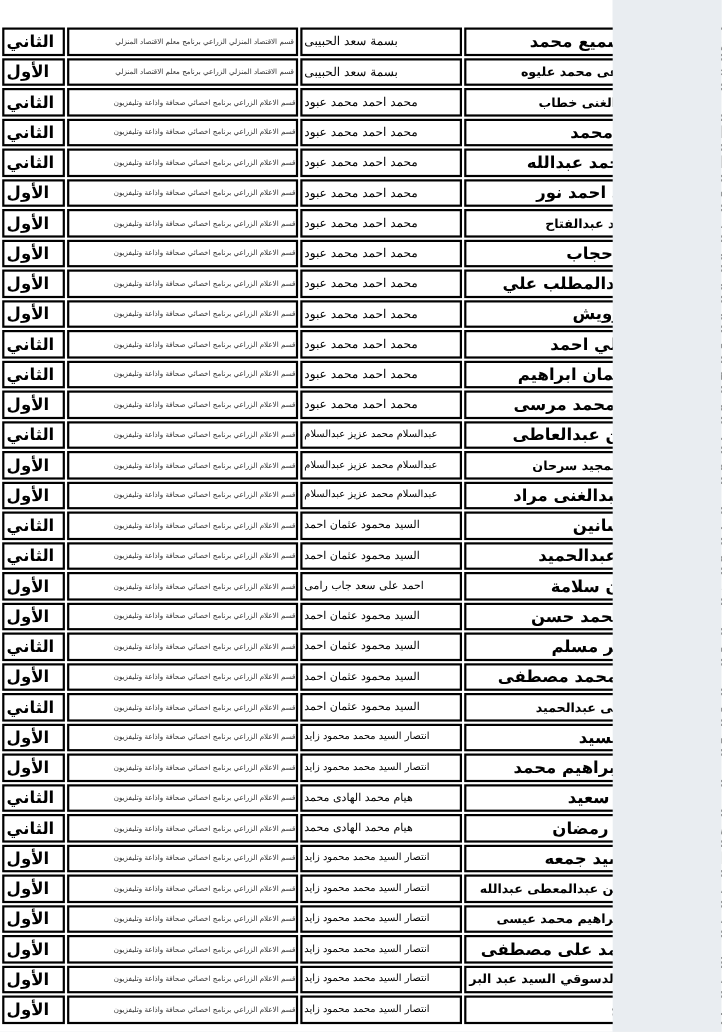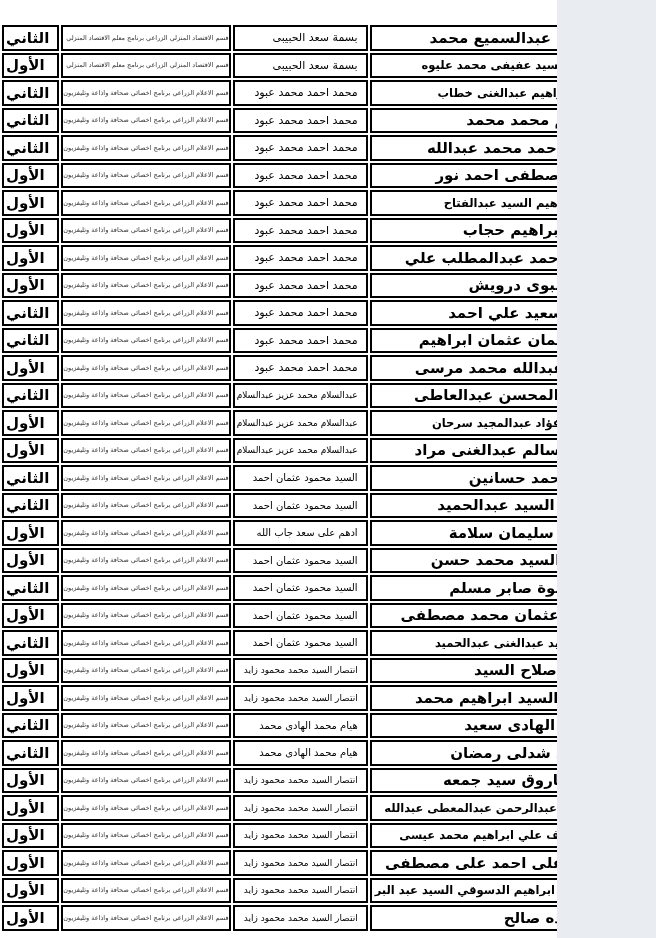--- a/index.html
+++ b/index.html
@@ -34,26 +34,26 @@
   }
   td.c-id{
     width:44px;text-align:center;
     font-family:"Liberation Sans",sans-serif;font-size:12px;letter-spacing:0.2px;
   }
   td.c-name{
     width:166px;text-align:right;padding-right:8px;padding-left:3px;
     font-weight:bold;font-size:15px;
   }
   td.c-sup{
-    width:100px;text-align:right;padding-right:8px;padding-left:2px;
+    width:100px;text-align:left;padding-right:20px;padding-left:2px;
     font-size:11px;
   }
   td.c-dept{
-    width:92px;
-    font-size:6.5px;color:#333;
+    width:92px;text-align:center;
+    font-size:6.5px;color:#333;padding-left:40px;
   }
   td.c-term{
     width:72px;text-align:left;padding-right:8px;padding-left:2px;
     font-weight:bold;font-size:15px;
   }
 </style>
 </head>
 <body>
 
 <div class="page">
@@ -218,21 +218,21 @@
     <td class="c-name">حنان محمود السيد عبدالحميد</td>
     <td class="c-sup" style="font-size: 10px;">السيد محمود عثمان احمد</td>
     <td class="c-dept">قسم الاعلام الزراعي برنامج اخصائي صحافة واذاعة وتليفزيون</td>
     <td class="c-term">الثاني</td>
   </tr>
 
   <tr>
 
     <td class="c-id">24182694</td>
     <td class="c-name">رؤوف محمد سليمان سلامة</td>
-    <td class="c-sup" style="font-size: 10px;">ادهم على سعد جاب الله</td>
+    <td class="c-sup" style="font-size: 10px;">احمد على سعد جاب رامى</td>
     <td class="c-dept">قسم الاعلام الزراعي برنامج اخصائي صحافة واذاعة وتليفزيون</td>
     <td class="c-term">الأول</td>
   </tr>
 
   <tr>
 
     <td class="c-id">24180399</td>
     <td class="c-name">رامى محمد السيد محمد حسن</td>
     <td class="c-sup" style="font-size: 10px;">السيد محمود عثمان احمد</td>
     <td class="c-dept">قسم الاعلام الزراعي برنامج اخصائي صحافة واذاعة وتليفزيون</td>

